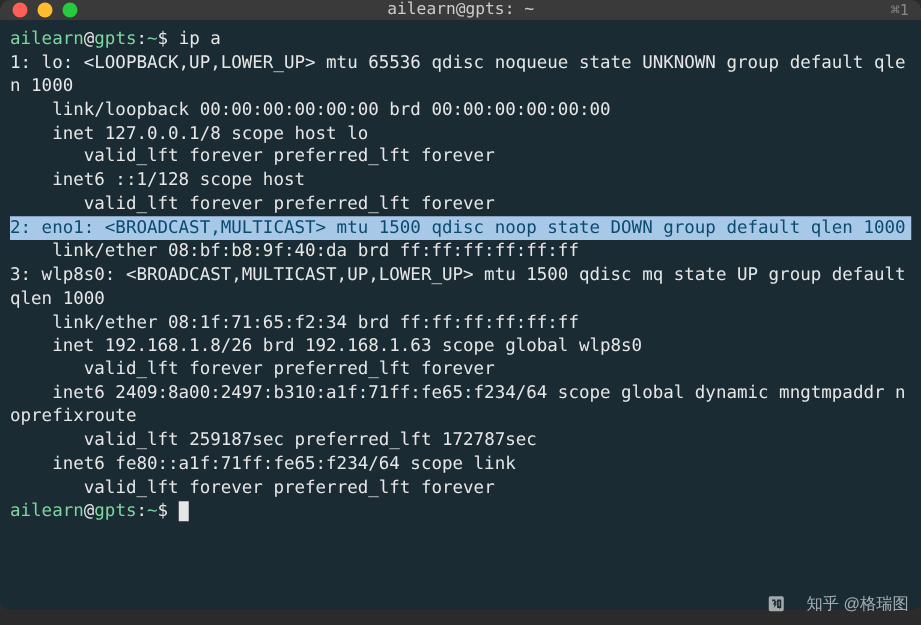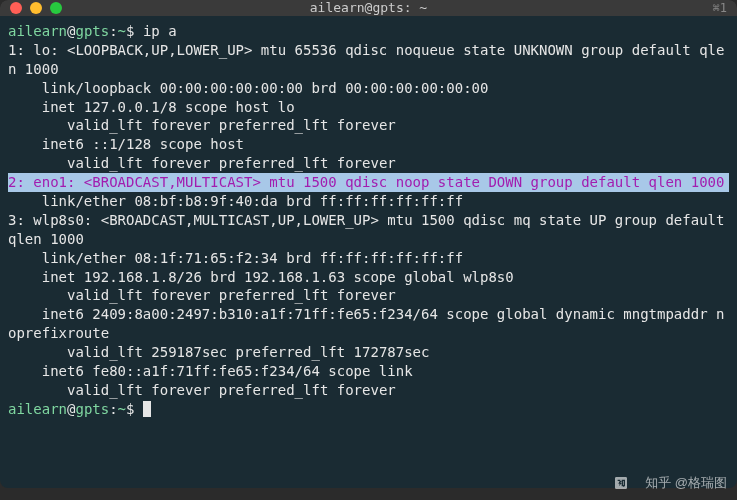--- a/index.html
+++ b/index.html
@@ -50,21 +50,21 @@
       border-radius: 0 0 8px 8px;
     }
     .prompt .user { color: #7fd6a0; }
     .prompt .path { color: #7fd6a0; }
     .prompt .sep  { color: #e6e6e6; }
     .prompt .dollar { color: #e6e6e6; }
     .cmd { color: #e6e6e6; }
     .line { display: block; }
     .highlight {
       background: #a8c8e8;
-      color: #a21caf;
+      color: #0c4a6e;
     }
     .cursor {
       display: inline-block;
       width: 8px;
       height: 16px;
       background: #e6e6e6;
       vertical-align: text-bottom;
     }
     .watermark {
       position: absolute;

